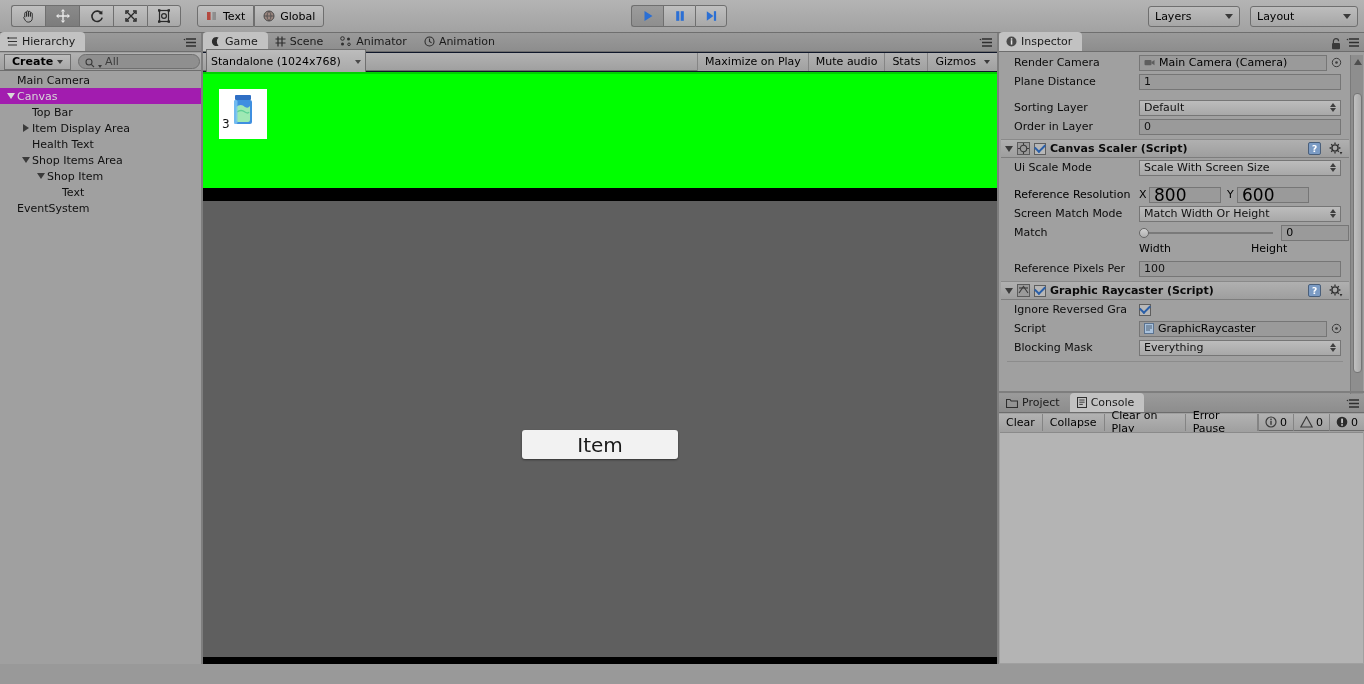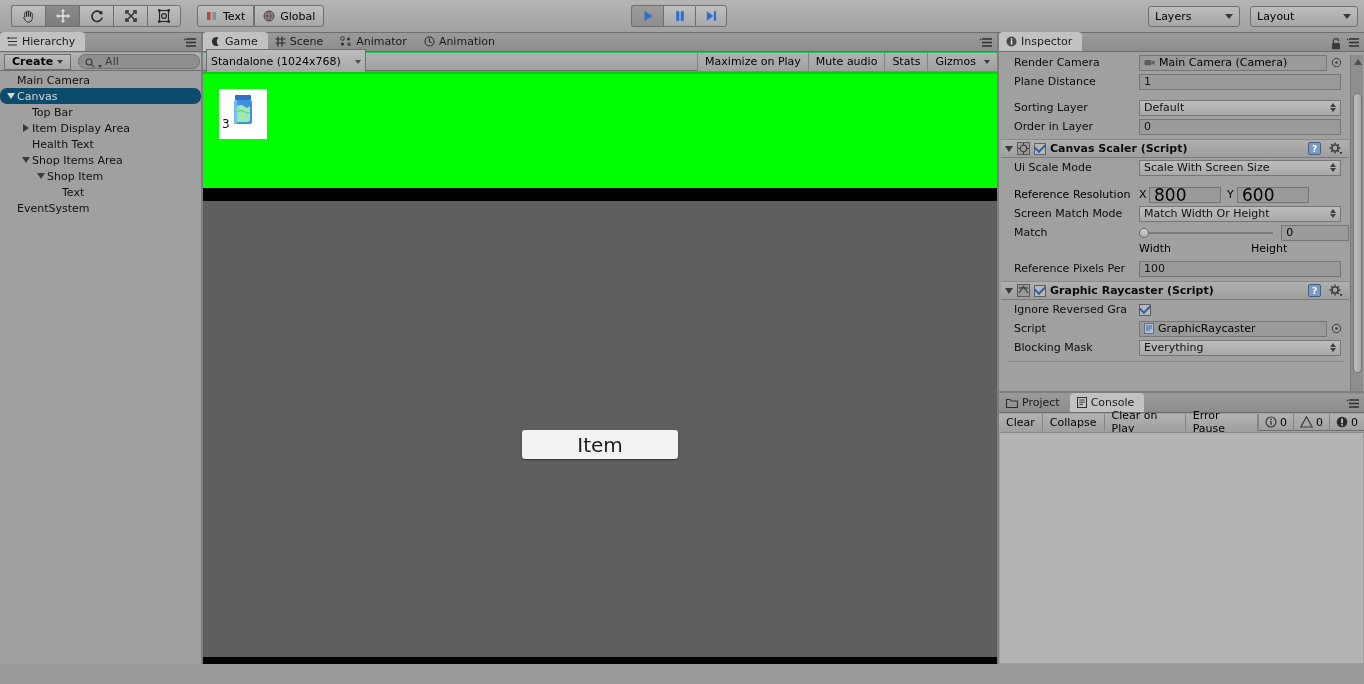--- a/index.html
+++ b/index.html
@@ -103,28 +103,28 @@
   #hier-create { margin-left: 4px; font-weight: bold; }
   #hier-search { margin-left: 7px; width: 122px; }
   #hier-tree {
     position: absolute; left: 0; top: 39px; width: 201px; height: 592px;
     background: #a0a0a0; overflow: hidden;
   }
   .tree-row {
     height: 16px; display: flex; align-items: center;
     font-size: 11px; color: #101010; cursor: default; white-space: nowrap;
   }
-  .tree-row.selected { background: #0c4a6e; color: #d8d8d8; border-radius: 7px; }
+  .tree-row.selected { background: #a21caf; color: #d8d8d8; }
   .tw { width: 13px; display: flex; align-items: center; justify-content: center; flex: none; }
   .tri-r { width: 0; height: 0; border-top: 4px solid transparent; border-bottom: 4px solid transparent; border-left: 6px solid #3b3b3b; }
   .tri-d { width: 0; height: 0; border-left: 4px solid transparent; border-right: 4px solid transparent; border-top: 6px solid #3b3b3b; }
   .tree-row.selected .tri-d { border-top-color: #d8d8d8; }
 
   
-  #gameview { left: 203px; top: 33px; width: 794px; height: 631px; background: #22c55e; }
+  #gameview { left: 203px; top: 33px; width: 794px; height: 631px; background: #0f172a; }
   #game-tabrow { }
   #game-subbar { top: 20px; }
   #game-res {
     height: 16px; width: 160px; margin-left: 3px;
     background: linear-gradient(#bcbcbc, #a7a7a7);
     border: 1px solid #6f6f6f;
     display: flex; align-items: center; padding: 12px 4px;
     font-size: 11px; cursor: default;
   }
   #game-res .popup-arrow { border-top-color: #4a4a4a; border-left-width: 3px; border-right-width: 3px; border-top-width: 4px; margin-left: auto; }

